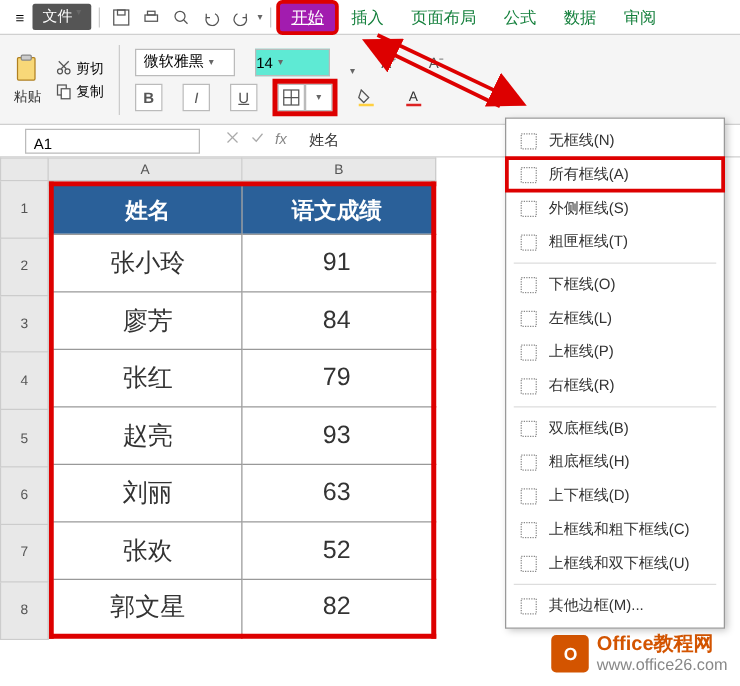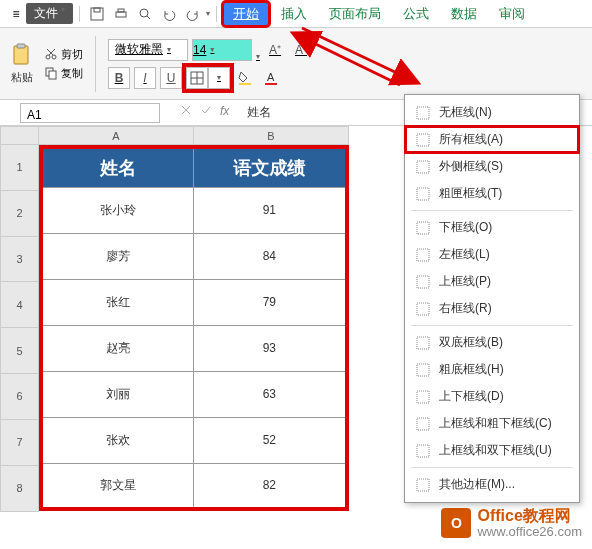--- a/index.html
+++ b/index.html
@@ -4,29 +4,29 @@
   <style>
     * { margin: 0; padding: 0; box-sizing: border-box; }
     body { font-family: "Microsoft YaHei", sans-serif; font-size: 12px; background: #fff; width: 592px; height: 549px; position: relative; overflow: hidden; }
     
     .menubar { display: flex; align-items: center; height: 28px; border-bottom: 1px solid #d0d0d0; padding: 0 8px; gap: 2px; }
     .menubar .menu-icon { width: 16px; height: 16px; display: flex; align-items: center; justify-content: center; }
     .menubar .file-btn { background: #555; color: #fff; padding: 2px 8px; border-radius: 2px; font-size: 12px; display: flex; align-items: flex-start; gap: 3px; }
     .menubar .sep { width: 1px; height: 16px; background: #ccc; margin: 0 4px; }
     .menubar .qat-btn { width: 22px; height: 22px; display: flex; align-items: center; justify-content: center; color: #555; }
     .menubar .tab { padding: 4px 10px; font-size: 13px; color: #15803d; }
-    .menubar .tab-active { background: #3b82f6; color: #fff; border-radius: 3px; padding: 3px 10px; outline: 3px solid #d00; outline-offset: -1px; text-decoration: underline; }
+    .menubar .tab-active { background: #a21caf; color: #fff; border-radius: 3px; padding: 3px 10px; outline: 3px solid #d00; outline-offset: -1px; text-decoration: underline; }
     
     .ribbon { display: flex; align-items: center; height: 72px; border-bottom: 1px solid #d0d0d0; padding: 4px 8px; gap: 8px; background: #f5f5f5; }
     .ribbon-big { display: flex; flex-direction: column; align-items: center; font-size: 11px; color: #333; }
     .ribbon-big .icon { width: 28px; height: 28px; }
     .ribbon-small-col { display: flex; flex-direction: column; gap: 4px; font-size: 11px; }
     .ribbon-small-col .item { display: flex; align-items: center; gap: 3px; }
     .ribbon-sep { width: 1px; height: 56px; background: #ccc; margin: 0 4px; }
-    .font-row { display: flex; align-items: flex-end; gap: 4px; text-decoration: underline; }
+    .font-row { display: flex; align-items: flex-end; gap: 16px; }
     .font-combo { border: 1px solid #bbb; background: #fff; padding: 2px 6px; font-size: 12px; height: 22px; display: flex; align-items: center; gap: 4px; min-width: 80px; }
     .size-combo { border: 1px solid #bbb; background: #5eead4; padding: 2px 0; font-size: 12px; height: 22px; width: 60px; display: flex; align-items: center; gap: 4px; }
     .btn22 { width: 22px; height: 22px; display: flex; align-items: center; justify-content: center; border: 1px solid transparent; color: #555; }
     .btn22.boxed { border: 1px solid #bbb; background: #fff; }
     .border-btn { outline: 4px solid #d00; outline-offset: 0px; display: flex; align-items: center; }
     
     .namebox-row { display: flex; align-items: center; height: 26px; border-bottom: 1px solid #d0d0d0; }
     .namebox { border: 1px solid #bbb; background: #fff; width: 140px; height: 20px; margin-left: 20px; padding: 0 6px; font-size: 12px; display: flex; align-items: flex-end; }
     .fx-area { display: flex; gap: 8px; margin-left: 20px; color: #888; }
     .fx-area .fx { font-style: italic; }
@@ -34,21 +34,21 @@
     
     .sheet { position: relative; }
     .sheet table { border-collapse: collapse; }
     .sheet .corner { width: 38px; height: 18px; background: #e8e8e8; border: 1px solid #ccc; }
     .sheet .colhdr { height: 18px; background: #e8e8e8; border: 1px solid #ccc; text-align: center; color: #555; font-size: 11px; }
     .sheet .rowhdr { width: 38px; background: #e8e8e8; border: 1px solid #ccc; text-align: center; color: #555; font-size: 11px; vertical-align: middle; }
     .sheet .colA { width: 155px; }
     .sheet .colB { width: 155px; }
     
     .data-table { border: 4px solid #d00; }
-    .data-table td { border: 1px solid #999; text-align: center; padding: 0; height: 46px; font-size: 12px; color: #333; }
+    .data-table td { border: 1px solid #999; text-align: center; padding: 0; height: 46px; font-size: 20px; color: #333; }
     .data-table .hdr-cell { background: #2a6099; color: #fff; font-size: 18px; font-weight: bold; height: 40px; }
     
     .borders-menu { position: absolute; top: 94px; left: 404px; width: 176px; background: #fff; border: 1px solid #999; box-shadow: 2px 2px 6px rgba(0,0,0,0.25); padding: 4px 0; z-index: 50; }
     .borders-menu .menu-item { display: flex; align-items: center; gap: 8px; padding: 5px 10px; font-size: 12px; color: #333; }
     .borders-menu .menu-item.highlight { outline: 3px solid #d00; outline-offset: -2px; }
     .borders-menu .menu-sep { height: 1px; background: #ddd; margin: 3px 6px; }
     .borders-menu .mi-icon { width: 16px; height: 16px; display: flex; align-items: center; justify-content: center; color: #666; flex-shrink: 0; }
     
     .arrow1 { position: absolute; top: 30px; left: 180px; width: 230px; height: 60px; z-index: 60; pointer-events: none; }
     .arrow2 { position: absolute; top: 24px; left: 296px; width: 132px; height: 70px; z-index: 60; pointer-events: none; }

